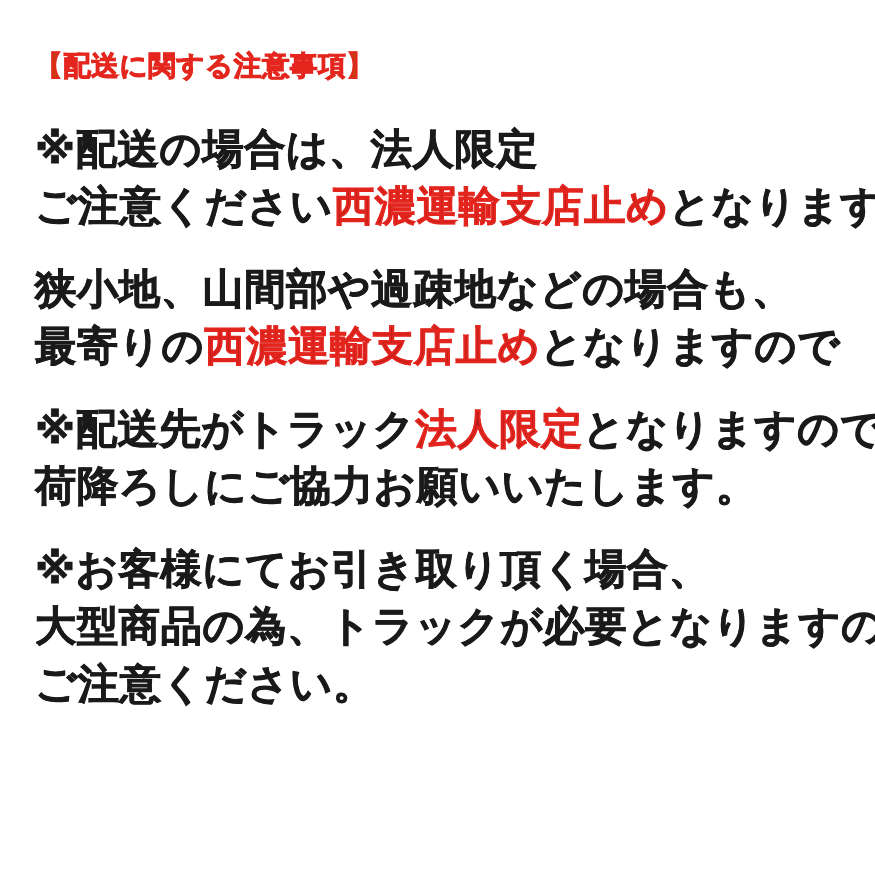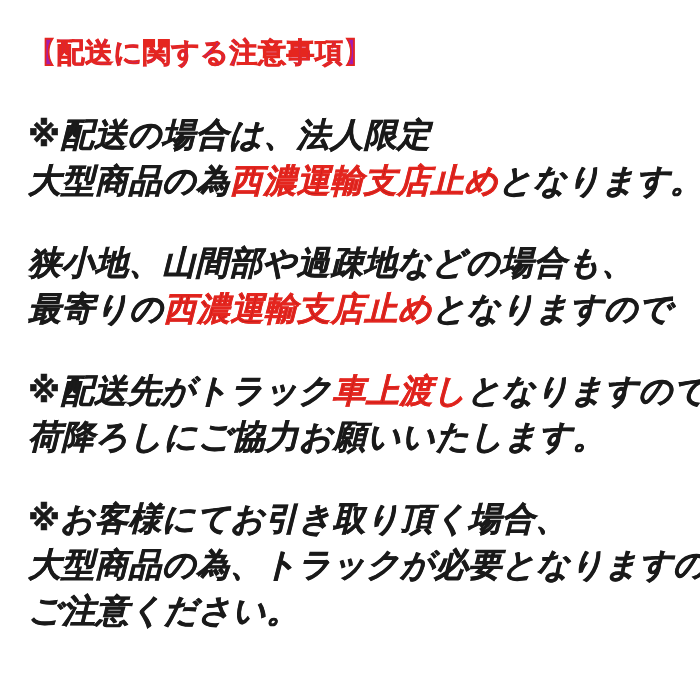--- a/index.html
+++ b/index.html
@@ -12,33 +12,32 @@
   }
 
   body {
     font-family: "Liberation Sans", "DejaVu Sans", sans-serif;
     font-weight: bold;
     color: #1a1a1a;
     padding: 30px 14px 0 28px;
   }
 
   .notice-title {
-    font-size: 28px;
+    font-size: 22px;
     line-height: 46px;
-    color: #a21caf;
+    color: #c2410c;
     letter-spacing: 0.5px;
     -webkit-text-stroke: 0.8px #e5261f;
   }
 
   .notice-paragraph {
-    margin-top: 36px;
+    margin-top: 20px;
     font-size: 33px;
     line-height: 46px;
     letter-spacing: 0.5px;
-    font-style: italic;
     -webkit-text-stroke: 0.6px #1a1a1a;
   }
 
   .notice-line { white-space: nowrap; }
 
   .hl {
     color: #b91c1c;
     -webkit-text-stroke: 0.6px #e5261f;
   }
 
@@ -53,36 +52,36 @@
 
 <div>
 
   <h1 class="notice-title">【配送に関する注意事項】</h1>
 
   <div class="notice-paragraph">
     <div class="notice-line">
       <span>※配送の場合は、法人限定</span>
     </div>
     <div class="notice-line">
-      <span>大型商品の為</span><span class="hl">西濃運輸支店止め</span><span>となります。</span>
+      <span>ご注意ください</span><span class="hl">西濃運輸支店止め</span><span>となります。</span>
     </div>
   </div>
 
   <div class="notice-paragraph">
     <div class="notice-line">
       <span>狭小地、山間部や過疎地などの場合も、</span>
     </div>
     <div class="notice-line">
       <span>最寄りの</span><span class="hl">西濃運輸支店止め</span><span>となりますので</span>
     </div>
   </div>
 
   <div class="notice-paragraph">
     <div class="notice-line">
-      <span>※配送先がトラック</span><span class="hl">車上渡し</span><span>となりますので</span>
+      <span>※配送先がトラック</span><span class="hl">法人限定</span><span>となりますので</span>
     </div>
     <div class="notice-line">
       <span>荷降ろしにご協力お願いいたします。</span>
     </div>
   </div>
 
   <div class="notice-paragraph">
     <div class="notice-line">
       <span>※お客様にてお引き取り頂く場合、</span>
     </div>

